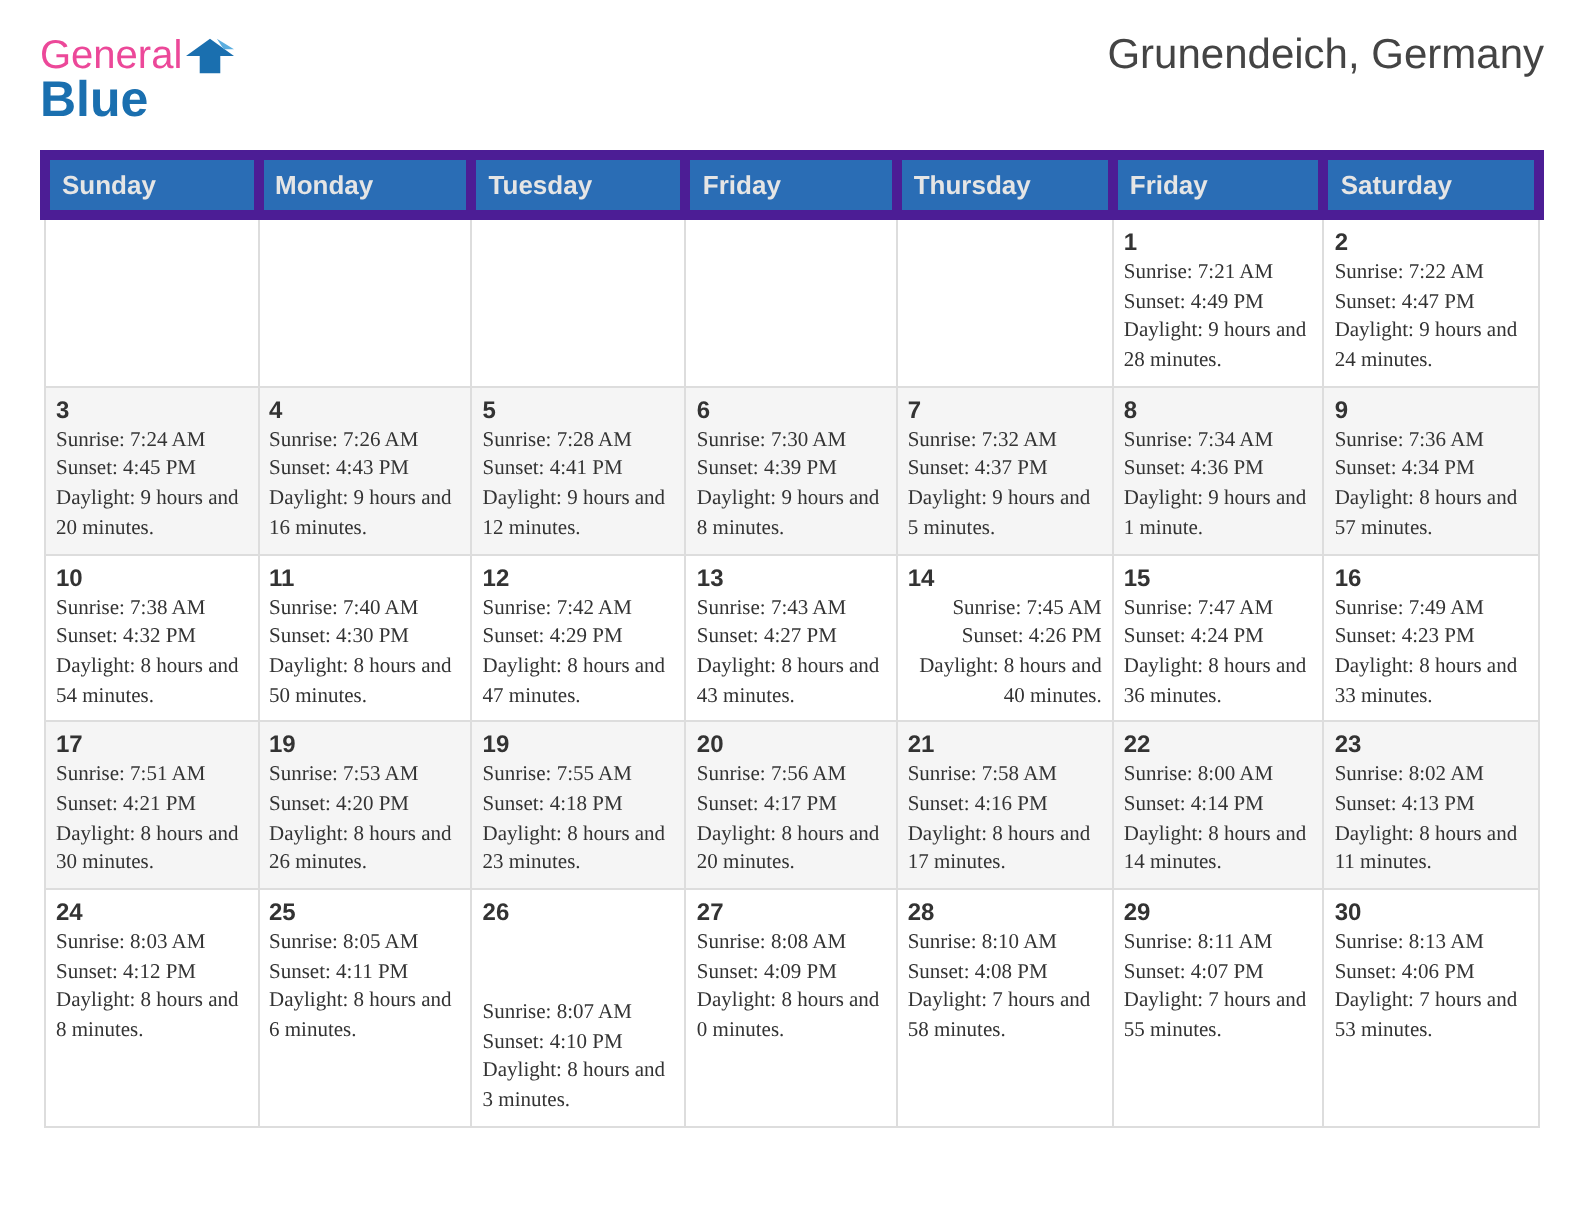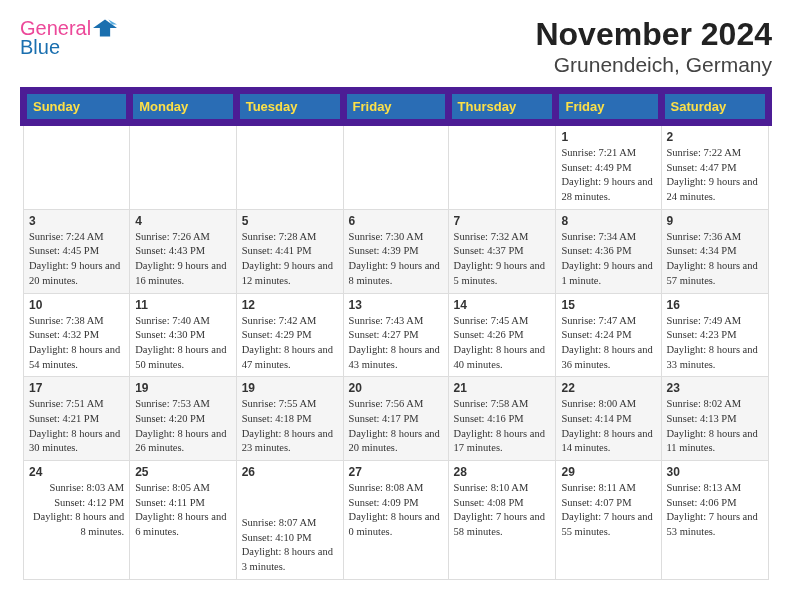--- a/index.html
+++ b/index.html
@@ -28,22 +28,22 @@
     .logo-text {
       display: flex;
       align-items: center;
     }
     .logo-general {
       font-size: 20px;
       font-weight: normal;
       color: #ec4899;
     }
     .logo-blue {
-      font-size: 20px;
-      font-weight: normal;
+      font-size: 25px;
+      font-weight: bold;
       color: #1a6faf;
     }
     .logo-icon {
       width: 24px;
       height: 24px;
       margin-left: 2px;
     }
     .title-block {
       text-align: right;
     }
@@ -55,26 +55,26 @@
     .location-title {
       font-size: 21px;
       color: #444;
     }
     .calendar {
       width: 100%;
       border-collapse: collapse;
     }
     .calendar th {
       background-color: #2a6db5;
-      color: #fde047;
+      color: #e5e5e5;
       font-size: 13px;
       font-weight: bold;
       padding: 5px 6px;
       text-align: left;
-      border: 7px solid #4c1d95;
+      border: 5px solid #4c1d95;
     }
     .calendar td {
       vertical-align: top;
       border: 1px solid #ddd;
       padding: 4px 5px;
       width: 113px;
       min-height: 80px;
       font-size: 10.5px;
       color: #333;
       background: #fff;
@@ -109,21 +109,20 @@
       <div class="logo-text">
         <span class="logo-general">General</span>
         <svg class="logo-icon" viewBox="0 0 28 28">
           <polygon points="14,4 28,14 20,14 20,24 8,24 8,14 0,14" fill="#1a6faf"></polygon>
           <polygon points="18,4 28,10 22,10" fill="#5baee0"></polygon>
         </svg>
       </div>
       <span class="logo-blue" style="margin-top:-4px;">Blue</span>
     </div>
     <div class="title-block">
-      <div class="month-title">November 2024</div>
       <div class="location-title">Grunendeich, Germany</div>
     </div>
   </div>
 
   <table class="calendar">
     <thead>
       <tr>
       <th>Sunday</th>
           <th>Monday</th>
           <th>Tuesday</th>
@@ -217,21 +216,21 @@
 Daylight: 8 hours and 47 minutes.</div>
           </td>
           <td>
             <span class="day-number">13</span>
             <div class="day-info" style="white-space: pre-line;">Sunrise: 7:43 AM
 Sunset: 4:27 PM
 Daylight: 8 hours and 43 minutes.</div>
           </td>
           <td>
             <span class="day-number">14</span>
-            <div class="day-info" style="white-space: pre-line;">Sunrise: 7:45 AM
+            <div class="day-info" style="white-space: pre-line; text-align: right;">Sunrise: 7:45 AM
 Sunset: 4:26 PM
 Daylight: 8 hours and 40 minutes.</div>
           </td>
           <td>
             <span class="day-number">15</span>
             <div class="day-info" style="white-space: pre-line;">Sunrise: 7:47 AM
 Sunset: 4:24 PM
 Daylight: 8 hours and 36 minutes.</div>
           </td>
           <td>
@@ -281,21 +280,21 @@
           <td>
             <span class="day-number">23</span>
             <div class="day-info" style="white-space: pre-line;">Sunrise: 8:02 AM
 Sunset: 4:13 PM
 Daylight: 8 hours and 11 minutes.</div>
           </td>
         </tr>
         <tr>
           <td>
             <span class="day-number">24</span>
-            <div class="day-info" style="white-space: pre-line; text-align: right;">Sunrise: 8:03 AM
+            <div class="day-info" style="white-space: pre-line;">Sunrise: 8:03 AM
 Sunset: 4:12 PM
 Daylight: 8 hours and 8 minutes.</div>
           </td>
           <td>
             <span class="day-number">25</span>
             <div class="day-info" style="white-space: pre-line;">Sunrise: 8:05 AM
 Sunset: 4:11 PM
 Daylight: 8 hours and 6 minutes.</div>
           </td>
           <td>

